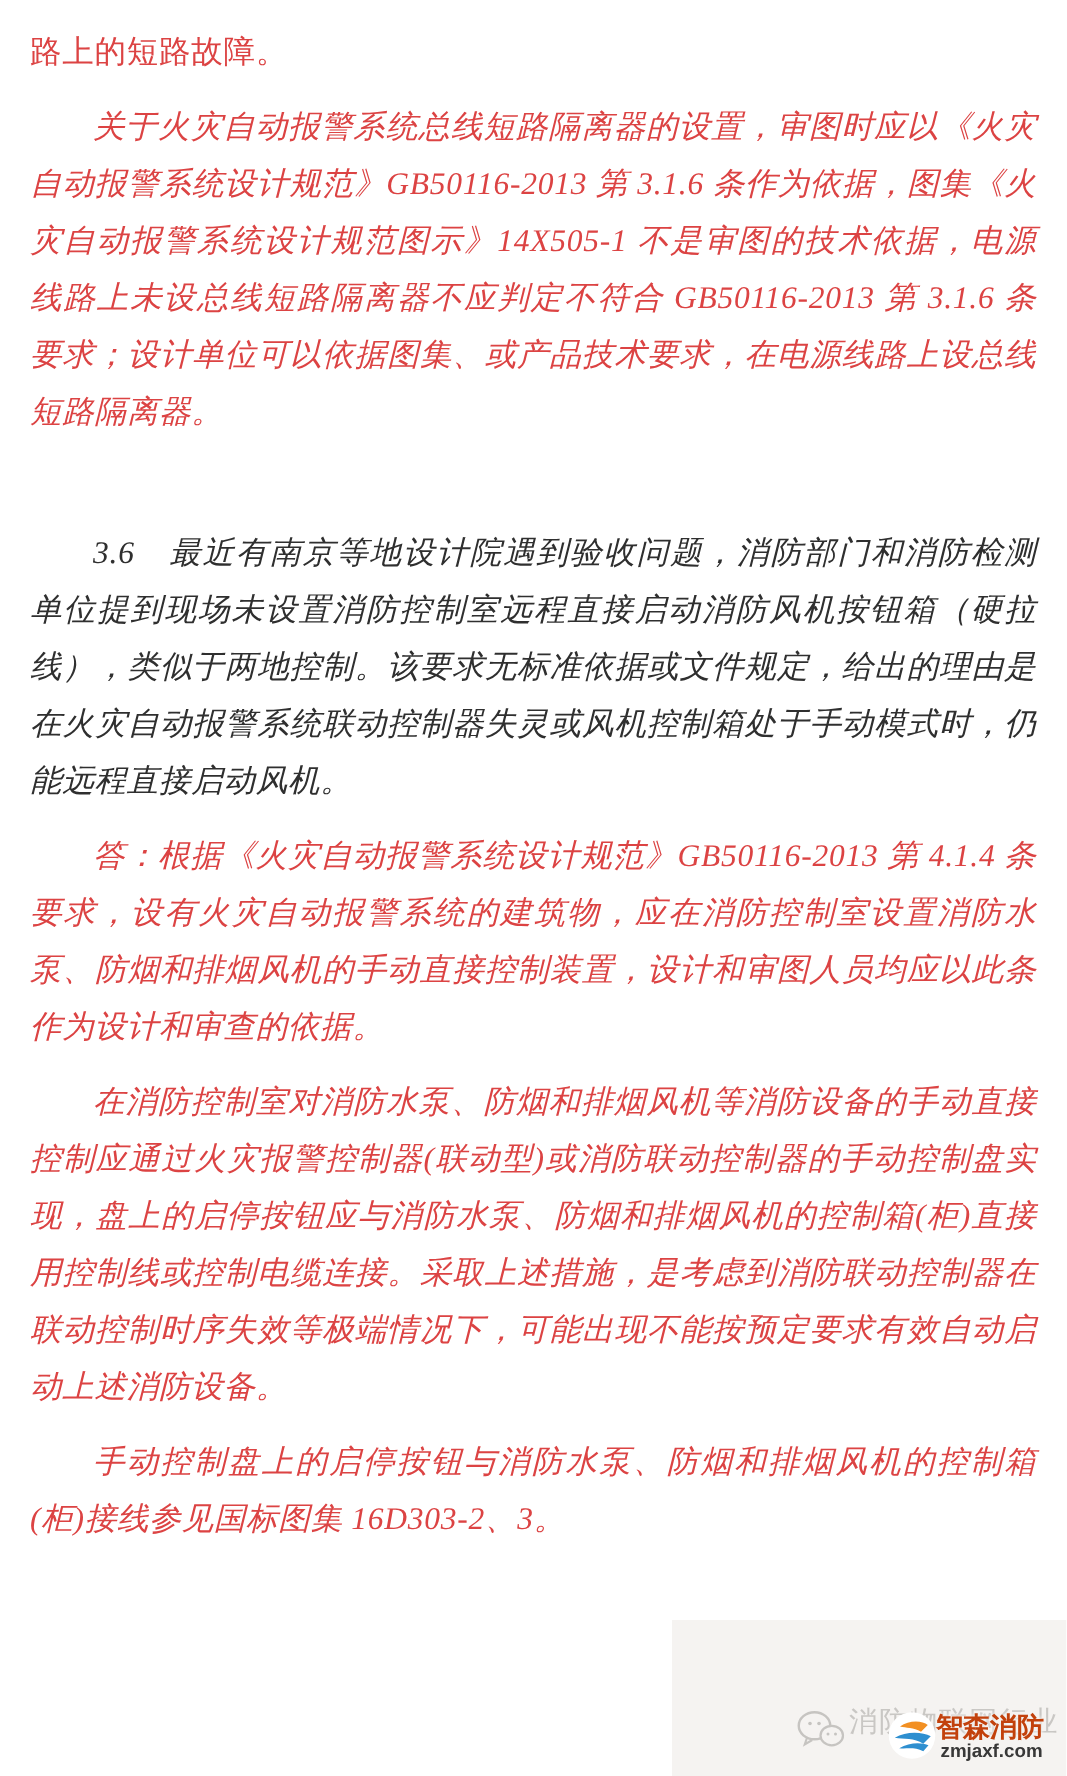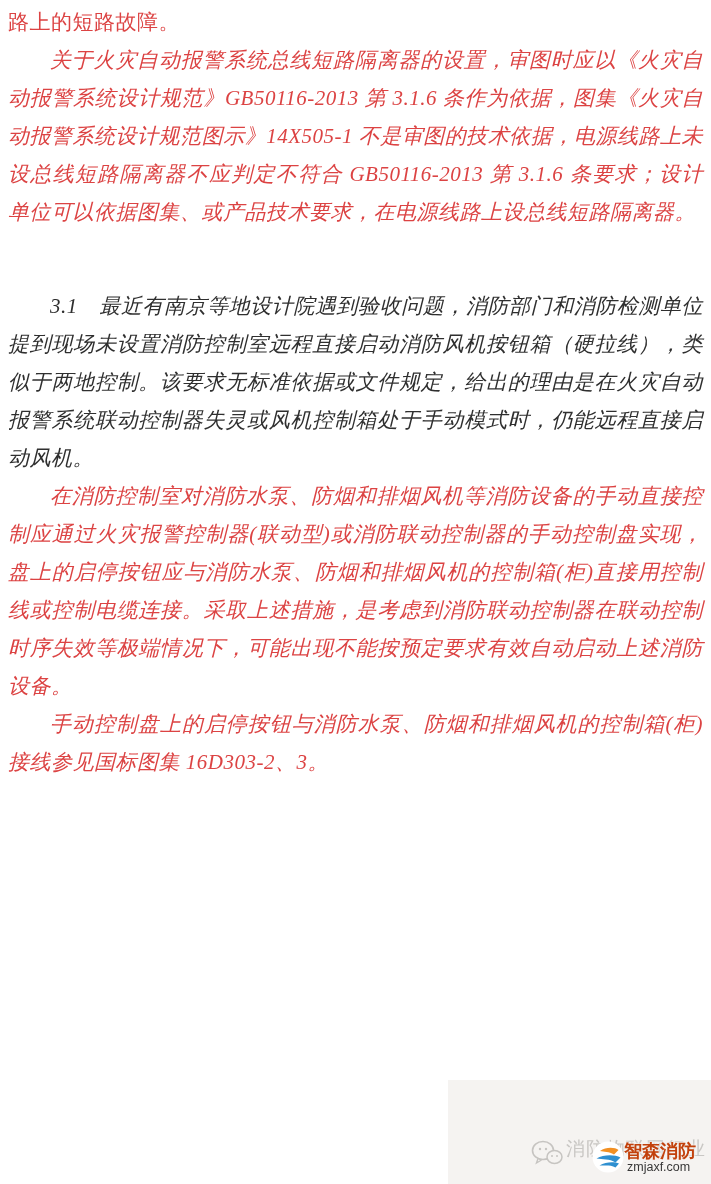--- a/index.html
+++ b/index.html
@@ -14,21 +14,21 @@
     position: relative;
     overflow: hidden;
   }
   .page {
     position: absolute;
     inset: 0;
     padding: 3px 8px 0 8px;
     box-sizing: border-box;
   }
   .para {
-    margin: 0;
+    margin: 12px;
     font-size: 21px;
     line-height: 38px;
     text-align: justify;
     color: var(--ink, #2f2f2f);
     letter-spacing: 0.5px;
   }
   .para.red { color: var(--red, #dc4343); }
   .para.indent { text-indent: 2em; font-style: italic; }
   .para.gap { margin-top: 56px; }
 
@@ -91,42 +91,43 @@
     color: #c2410c;
     z-index: 3;
     white-space: nowrap;
     text-shadow: 0 0 3px #f5f3f1, 0 0 3px #f5f3f1;
   }
   .brand-url {
     position: absolute;
     left: 179px;
     top: 80px;
     font-family: "Liberation Sans", sans-serif;
-    font-weight: normal;
+    font-weight: bold;
     font-size: 12.5px;
     line-height: 15px;
     color: #383838;
     z-index: 3;
     white-space: nowrap;
     text-shadow: 0 0 3px #f5f3f1, 0 0 3px #f5f3f1;
   }
 </style>
 </head>
 <body>
 
 <div class="page">
 
   <p class="para red">路上的短路故障。</p>
 
   <p class="para red indent">关于火灾自动报警系统总线短路隔离器的设置，审图时应以《火灾自动报警系统设计规范》GB50116-2013 第 3.1.6 条作为依据，图集《火灾自动报警系统设计规范图示》14X505-1 不是审图的技术依据，电源线路上未设总线短路隔离器不应判定不符合 GB50116-2013 第 3.1.6 条要求；设计单位可以依据图集、或产品技术要求，在电源线路上设总线短路隔离器。</p>
 
-  <p class="para indent gap">3.1　最近有南京等地设计院遇到验收问题，消防部门和消防检测单位提到现场未设置消防控制室远程直接启动消防风机按钮箱（硬拉线），类似于两地控制。该要求无标准依据或文件规定，给出的理由是在火灾自动报警系统联动控制器失灵或风机控制箱处于手动模式时，仍能远程直接启动风机。</p>
+  <p class="para indent gap">3.6　最近有南京等地设计院遇到验收问题，消防部门和消防检测单位提到现场未设置消防控制室远程直接启动消防风机按钮箱（硬拉线），类似于两地控制。该要求无标准依据或文件规定，给出的理由是在火灾自动报警系统联动控制器失灵或风机控制箱处于手动模式时，仍能远程直接启动风机。</p>
 
 
 
+  <p class="para red indent">答：根据《火灾自动报警系统设计规范》GB50116-2013 第 4.1.4 条要求，设有火灾自动报警系统的建筑物，应在消防控制室设置消防水泵、防烟和排烟风机的手动直接控制装置，设计和审图人员均应以此条作为设计和审查的依据。</p>
 
   <p class="para red indent">在消防控制室对消防水泵、防烟和排烟风机等消防设备的手动直接控制应通过火灾报警控制器(联动型)或消防联动控制器的手动控制盘实现，盘上的启停按钮应与消防水泵、防烟和排烟风机的控制箱(柜)直接用控制线或控制电缆连接。采取上述措施，是考虑到消防联动控制器在联动控制时序失效等极端情况下，可能出现不能按预定要求有效自动启动上述消防设备。</p>
 
   <p class="para red indent">手动控制盘上的启停按钮与消防水泵、防烟和排烟风机的控制箱(柜)接线参见国标图集 16D303-2、3。</p>
 
 </div>
 
 <div class="page-num">17 / 24</div>
 
 <div class="wm-box">

